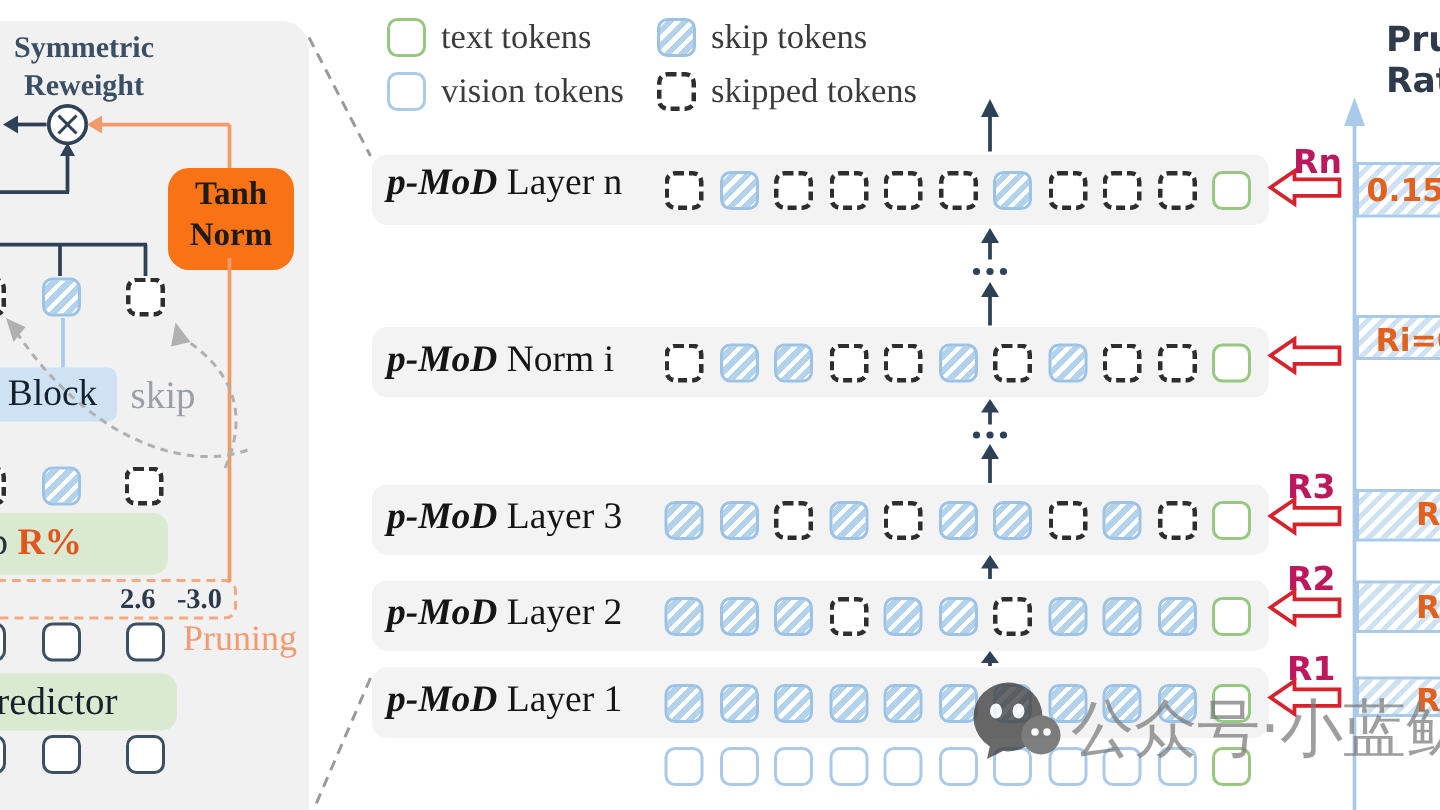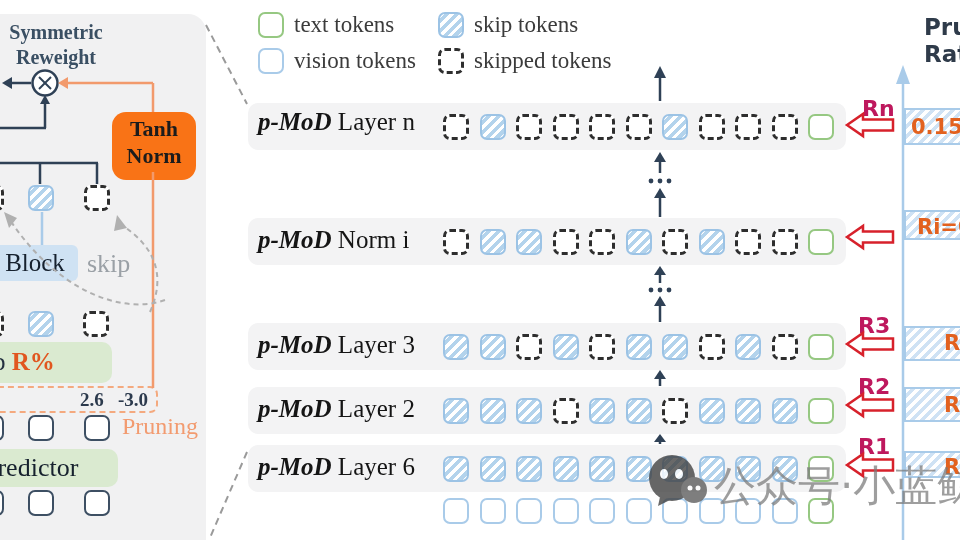--- a/index.html
+++ b/index.html
@@ -185,21 +185,21 @@
       <div class="tok skipped"></div>
       <div class="tok kept"></div>
       <div class="tok kept"></div>
       <div class="tok skipped"></div>
       <div class="tok kept"></div>
       <div class="tok kept"></div>
       <div class="tok kept"></div>
       <div class="tok text"></div>
     </div>
     <div class="abs row-bg" style="top: 445px;"></div>
-    <div class="abs row-label" style="left: 258px; top: 453px;"><span class="ital">p-MoD</span><span> Layer 6</span></div>
+    <div class="abs row-label" style="left: 258px; top: 453px;"><span class="ital">p-MoD</span><span> Layer 1</span></div>
     <div class="abs tok-strip" style="left: 443px; top: 455.5px;">
       <div class="tok kept"></div>
       <div class="tok kept"></div>
       <div class="tok kept"></div>
       <div class="tok kept"></div>
       <div class="tok kept"></div>
       <div class="tok kept"></div>
       <div class="tok kept"></div>
       <div class="tok kept"></div>
       <div class="tok kept"></div>

